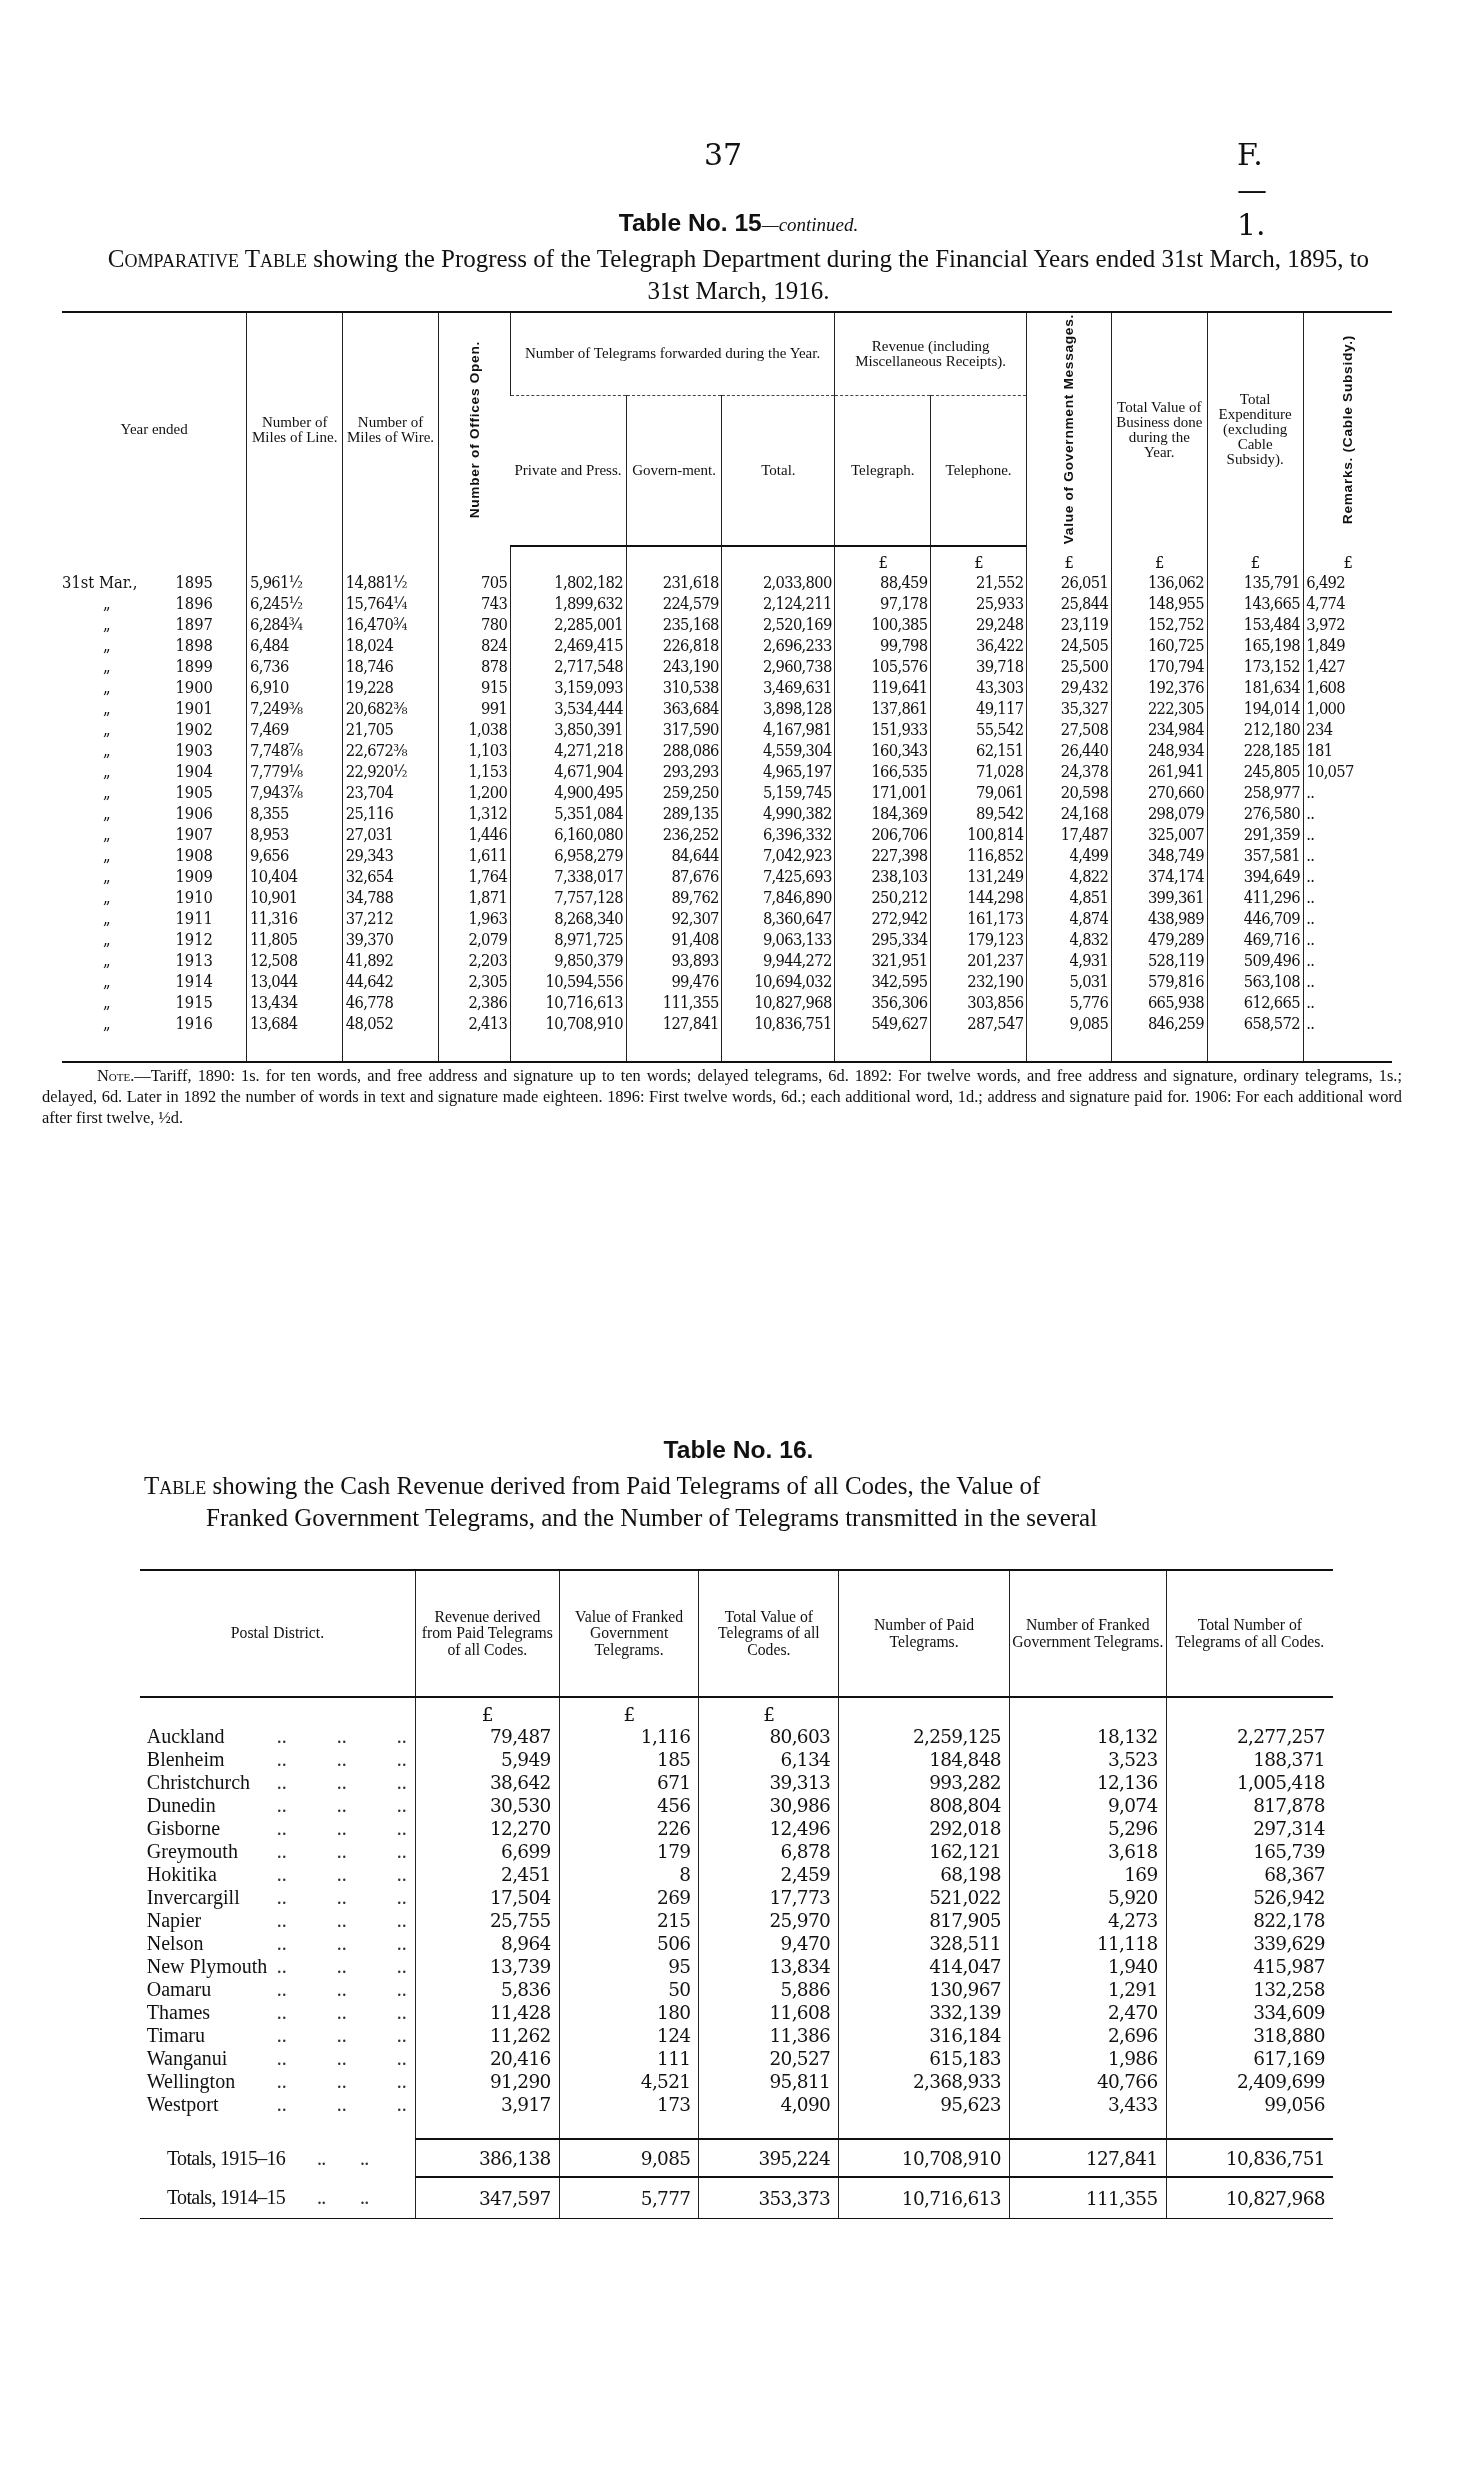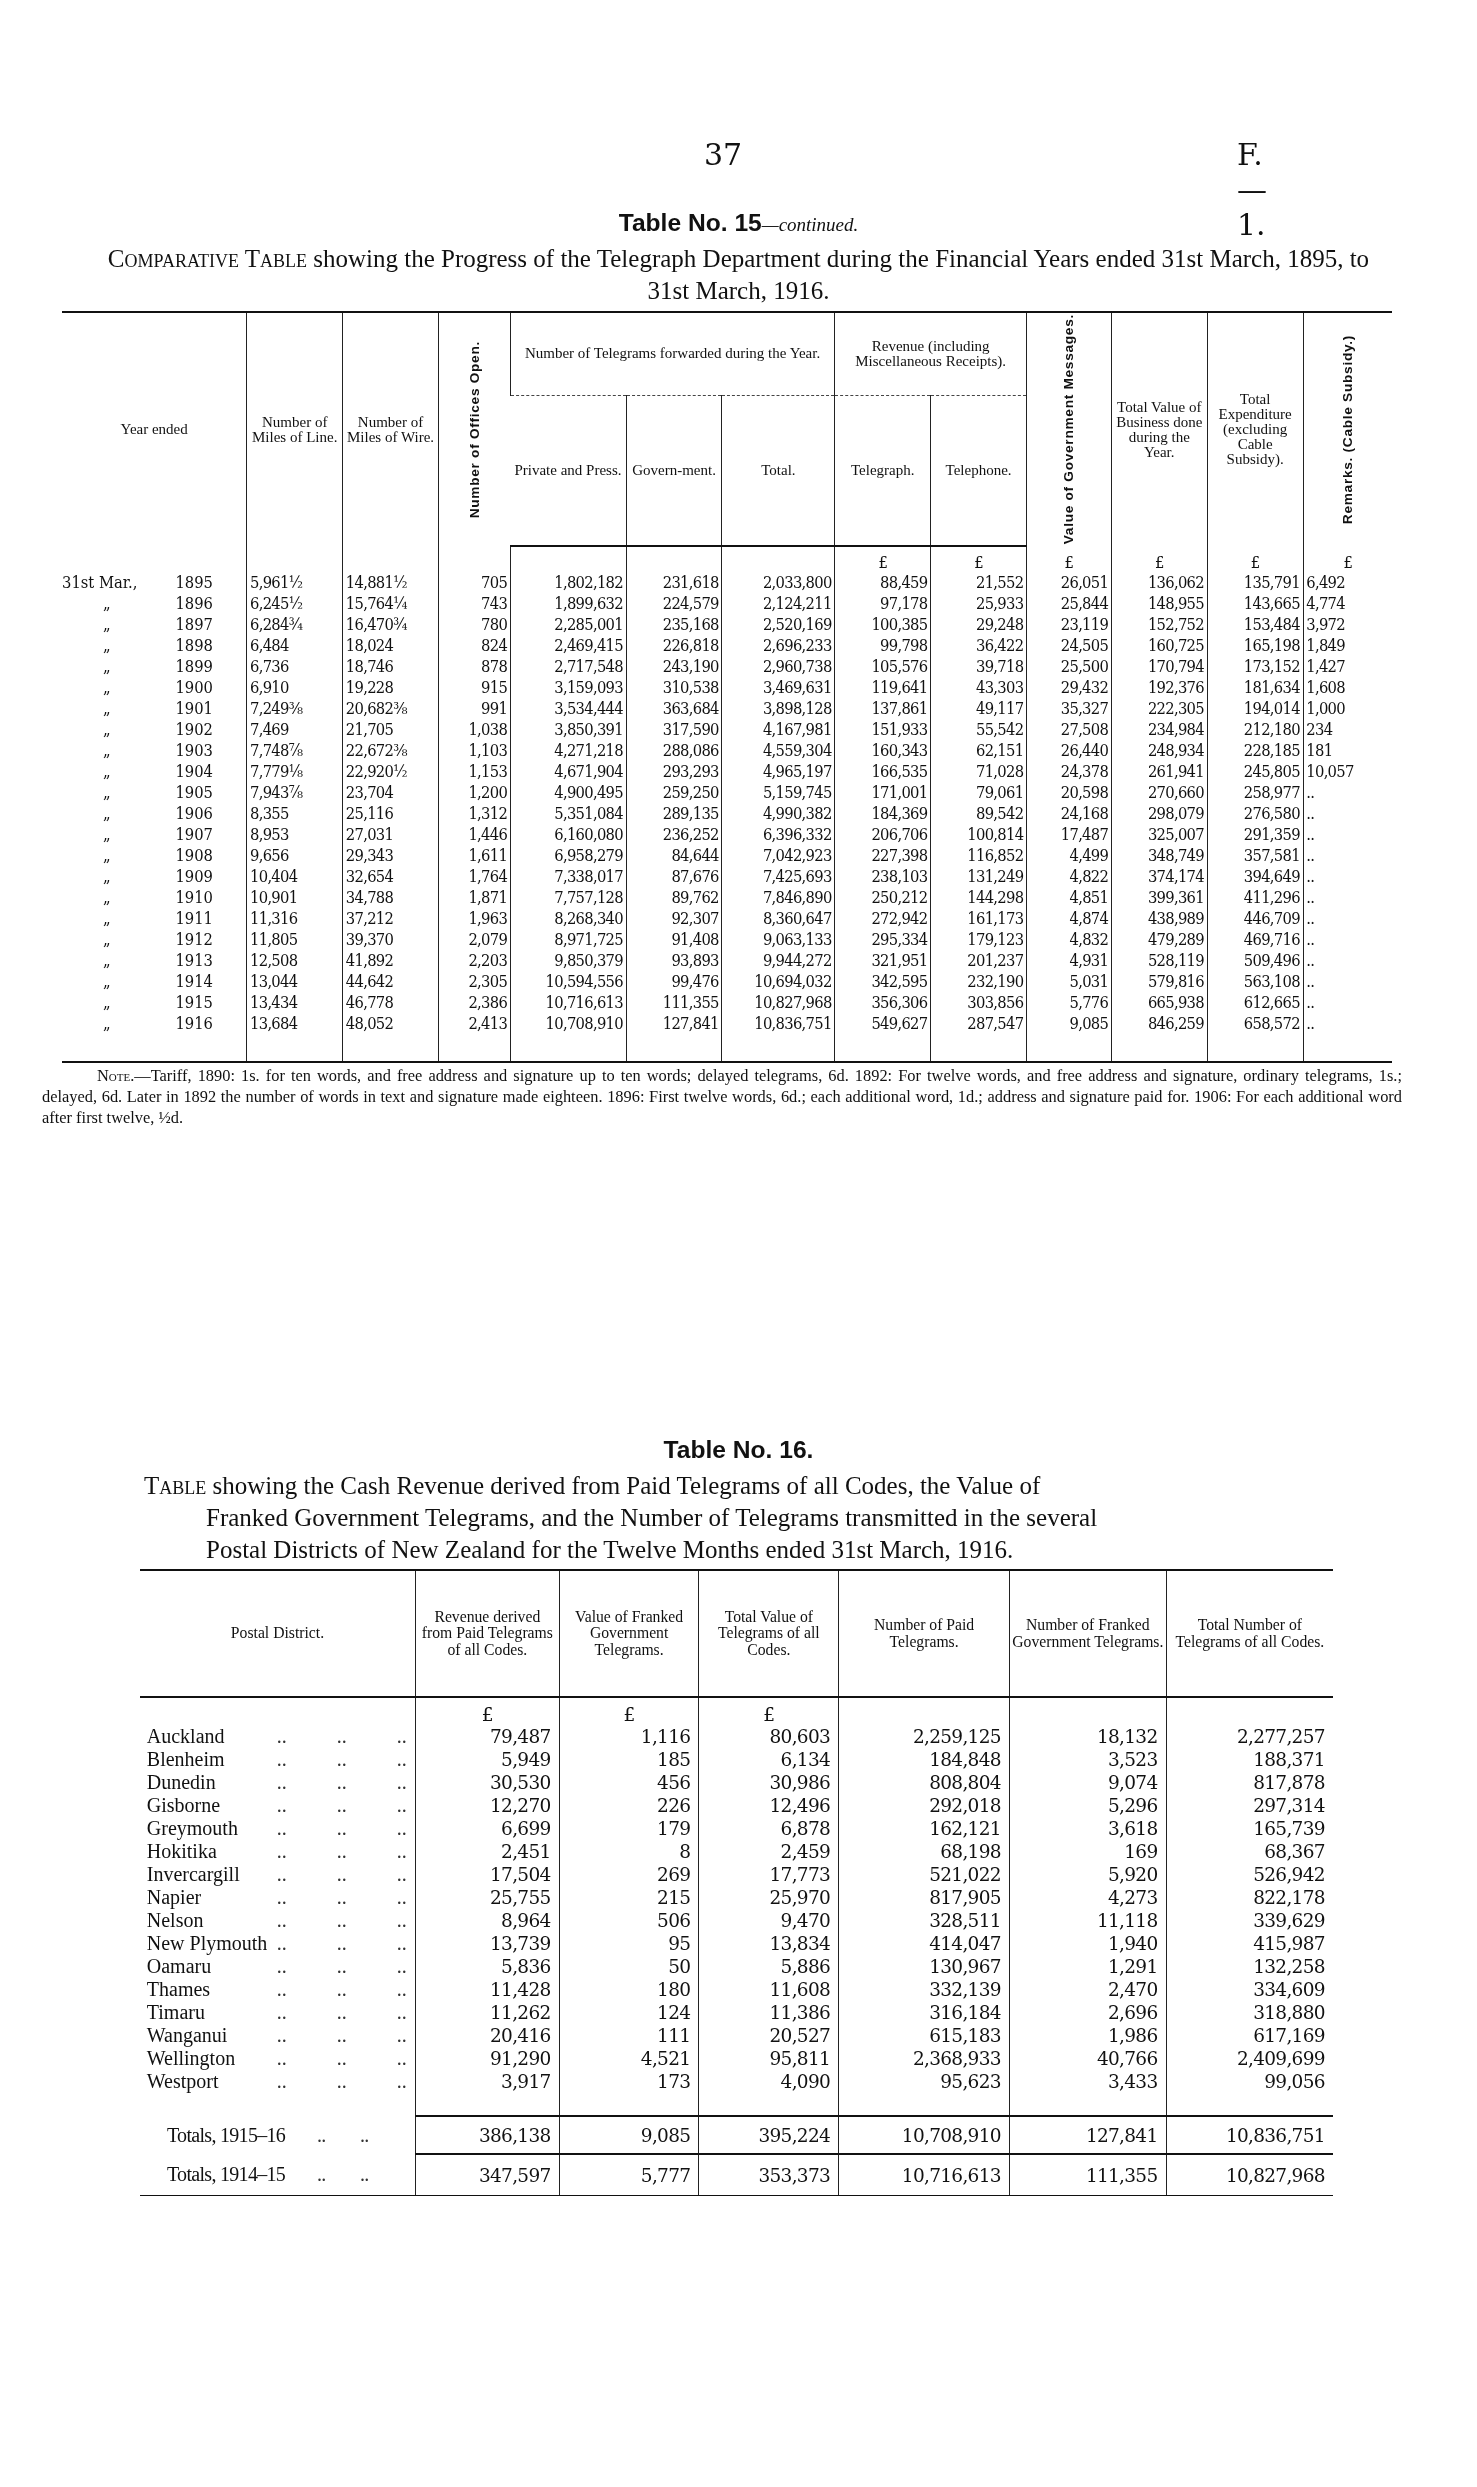--- a/index.html
+++ b/index.html
@@ -475,21 +475,20 @@
 </table>
 
 <p class="t15-note">
   <span class="sc">Note.</span><span>—Tariff, 1890: 1s. for ten words, and free address and signature up to ten words; delayed telegrams, 6d. 1892: For twelve words, and free address and signature, ordinary telegrams, 1s.; delayed, 6d. Later in 1892 the number of words in text and signature made eighteen. 1896: First twelve words, 6d.; each additional word, 1d.; address and signature paid for. 1906: For each additional word after first twelve, ½d.</span>
 </p>
 
 <div class="t16-heading">Table No. 16.</div>
 <div class="t16-caption">
   <div><span class="sc">Table</span><span> showing the Cash Revenue derived from Paid Telegrams of all Codes, the Value of</span></div>
   <div class="line2">Franked Government Telegrams, and the Number of Telegrams transmitted in the several</div>
-  <div class="line2">Postal Districts of New Zealand for the Twelve Months ended 31st March, 1916.</div>
 </div>
 
 <table class="t16">
   <colgroup>
     <col style="width:273px">
       <col style="width:144px">
       <col style="width:140px">
       <col style="width:140px">
     <col style="width:171px">
       <col style="width:157px">
@@ -528,20 +527,29 @@
       <tr>
         <td class="district"><span style="display: inline-block; width: 130px;">Blenheim</span><span class="leader" style="white-space: pre;">..          ..          ..</span></td>
         <td>5,949</td>
         <td>185</td>
         <td>6,134</td>
         <td>184,848</td>
         <td>3,523</td>
         <td>188,371</td>
       </tr>
       <tr>
+        <td class="district"><span style="display: inline-block; width: 130px;">Christchurch</span><span class="leader" style="white-space: pre;">..          ..          ..</span></td>
+        <td>38,642</td>
+        <td>671</td>
+        <td>39,313</td>
+        <td>993,282</td>
+        <td>12,136</td>
+        <td>1,005,418</td>
+      </tr>
+      <tr>
         <td class="district"><span style="display: inline-block; width: 130px;">Dunedin</span><span class="leader" style="white-space: pre;">..          ..          ..</span></td>
         <td>30,530</td>
         <td>456</td>
         <td>30,986</td>
         <td>808,804</td>
         <td>9,074</td>
         <td>817,878</td>
       </tr>
       <tr>
         <td class="district"><span style="display: inline-block; width: 130px;">Gisborne</span><span class="leader" style="white-space: pre;">..          ..          ..</span></td>

